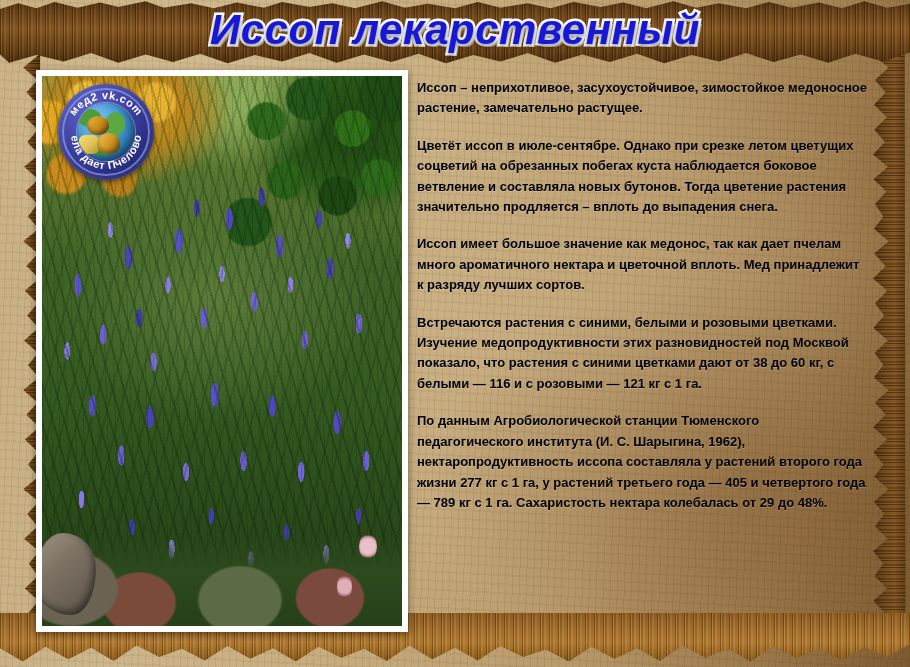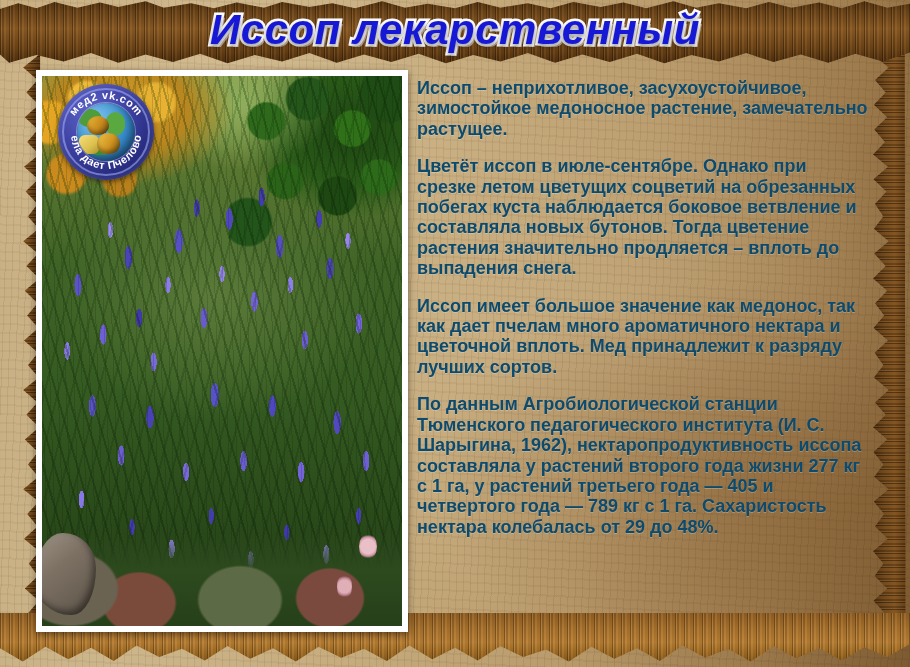--- a/index.html
+++ b/index.html
@@ -345,24 +345,24 @@
   }
 
   
   .text-col{
     position:absolute;
     left:417px; top:78px;
     width:452px;
     z-index:5;
   }
   .para{
-    font-size:18px;
+    font-size:13px;
     line-height:20.4px;
     font-weight:bold;
-    color:#0c4a6e;
+    color:#000000;
     margin:0 0 17px 0;
     text-shadow:0 1px 0 rgba(255,255,255,.22);
   }
   .para:last-child{ margin-bottom:0; }
 </style>
 </head>
 <body>
 
 <div class="poster">
 
@@ -408,16 +408,17 @@
           </text>
         </svg>
       </div>
     </div>
   </div>
 
   <div class="text-col">
     <p class="para">Иссоп – неприхотливое, засухоустойчивое, зимостойкое медоносное растение, замечательно растущее.</p>
     <p class="para">Цветёт иссоп в июле-сентябре. Однако при срезке летом цветущих соцветий на обрезанных побегах куста наблюдается боковое ветвление и составляла новых бутонов. Тогда цветение растения значительно продляется – вплоть до выпадения снега.</p>
     <p class="para">Иссоп имеет большое значение как медонос, так как дает пчелам много ароматичного нектара и цветочной вплоть.  Мед принадлежит к разряду лучших сортов.</p>
+    <p class="para">Встречаются растения с синими, белыми и розовыми цветками. Изучение медопродуктивности этих разновидностей под Москвой показало, что растения с синими цветками дают от 38 до 60 кг, с белыми — 116 и с розовыми — 121 кг с 1 га.</p>
     <p class="para">По данным Агробиологической станции Тюменского педагогического института (И. С. Шарыгина, 1962), нектаропродуктивность иссопа составляла у растений второго года жизни 277 кг с 1 га, у растений третьего года — 405 и четвертого года — 789 кг с 1 га. Сахаристость нектара колебалась от 29 до 48%.</p>
   </div>
 
 </div>
 
 </body></html>

